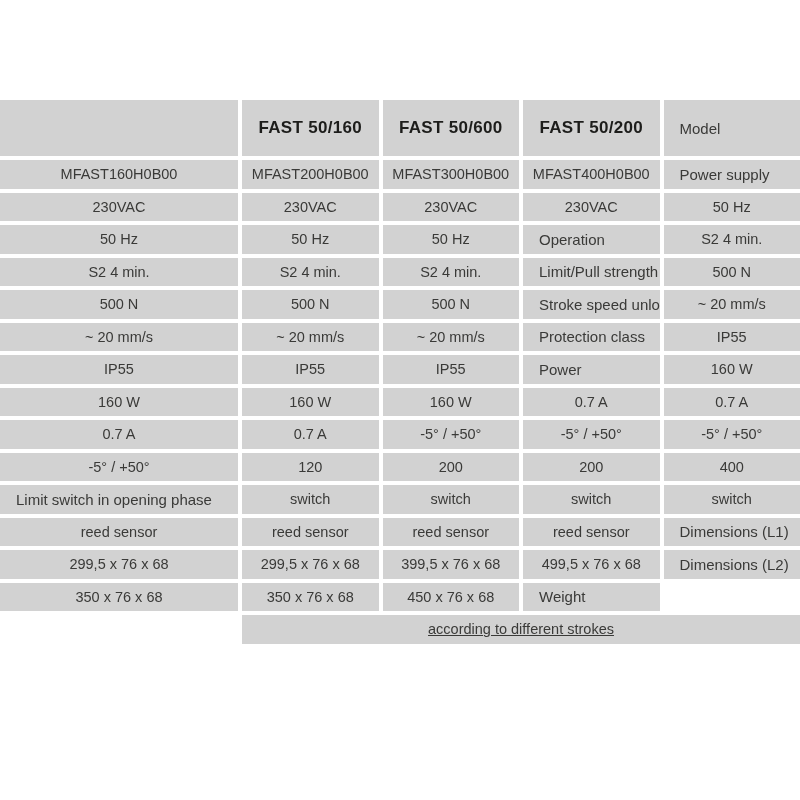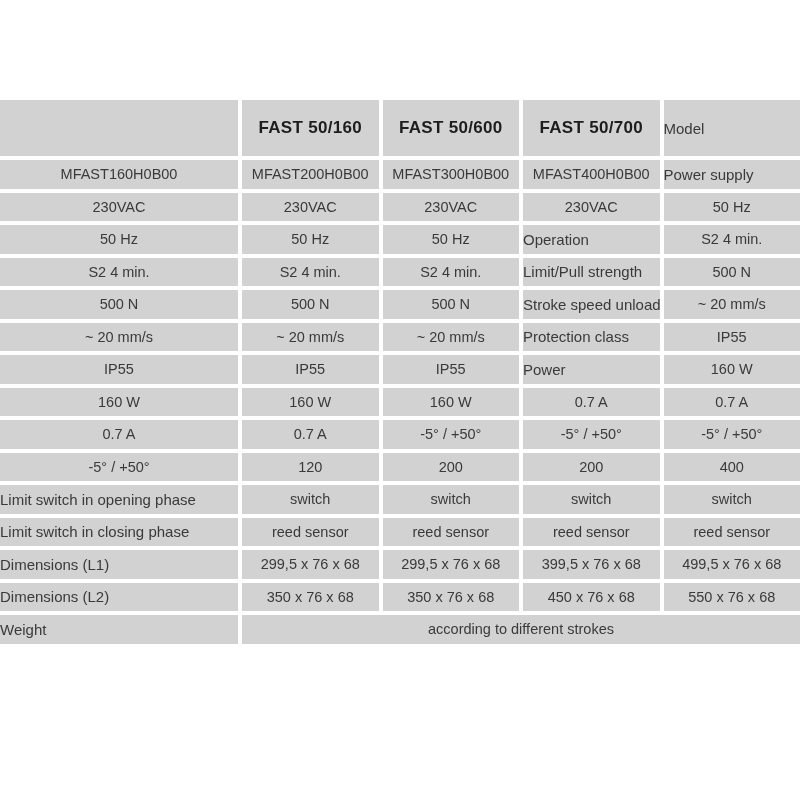--- a/index.html
+++ b/index.html
@@ -33,41 +33,42 @@
     white-space: nowrap;
   }
   .cell.head {
     justify-content: center;
     font-weight: bold;
     font-size: 17px;
     letter-spacing: 0.3px;
     color: var(--header-text, #1d1d1b);
   }
   .cell.label {
-    padding-left: 0;
+    padding-left: 16px;
     font-size: 15px;
     color: var(--body-text, #3a3a38);
   }
   .cell.value {
     justify-content: center;
     font-size: 14.5px;
     color: var(--body-text, #3a3a38);
   }
   .cell.span4 {
     grid-column: 2 / 6;
+    text-decoration: underline;
   }
 </style>
 </head>
 <body>
 
 <div class="spec-table" id="spec-table">
     <div class="cell corner"></div>
     <div class="cell head">FAST 50/160</div>
     <div class="cell head">FAST 50/600</div>
-    <div class="cell head">FAST 50/700</div>
+    <div class="cell head">FAST 50/200</div>
     <div class="cell label">Model</div>
     <div class="cell value">MFAST160H0B00</div>
     <div class="cell value">MFAST200H0B00</div>
     <div class="cell value">MFAST300H0B00</div>
     <div class="cell value">MFAST400H0B00</div>
     <div class="cell label">Power supply</div>
     <div class="cell value">230VAC</div>
     <div class="cell value">230VAC</div>
     <div class="cell value">230VAC</div>
     <div class="cell value">230VAC</div>
@@ -110,30 +111,28 @@
     <div class="cell value">-5° / +50°</div>
     <div class="cell value">120</div>
     <div class="cell value">200</div>
     <div class="cell value">200</div>
     <div class="cell value">400</div>
     <div class="cell label">Limit switch in opening phase</div>
     <div class="cell value">switch</div>
     <div class="cell value">switch</div>
     <div class="cell value">switch</div>
     <div class="cell value">switch</div>
-    <div class="cell label">Limit switch in closing phase</div>
     <div class="cell value">reed sensor</div>
     <div class="cell value">reed sensor</div>
     <div class="cell value">reed sensor</div>
     <div class="cell value">reed sensor</div>
     <div class="cell label">Dimensions (L1)</div>
     <div class="cell value">299,5 x 76 x 68</div>
     <div class="cell value">299,5 x 76 x 68</div>
     <div class="cell value">399,5 x 76 x 68</div>
     <div class="cell value">499,5 x 76 x 68</div>
     <div class="cell label">Dimensions (L2)</div>
     <div class="cell value">350 x 76 x 68</div>
     <div class="cell value">350 x 76 x 68</div>
     <div class="cell value">450 x 76 x 68</div>
-    <div class="cell value">550 x 76 x 68</div>
     <div class="cell label">Weight</div>
     <div class="cell value span4">according to different strokes</div>
   </div>
 
 </body></html>

